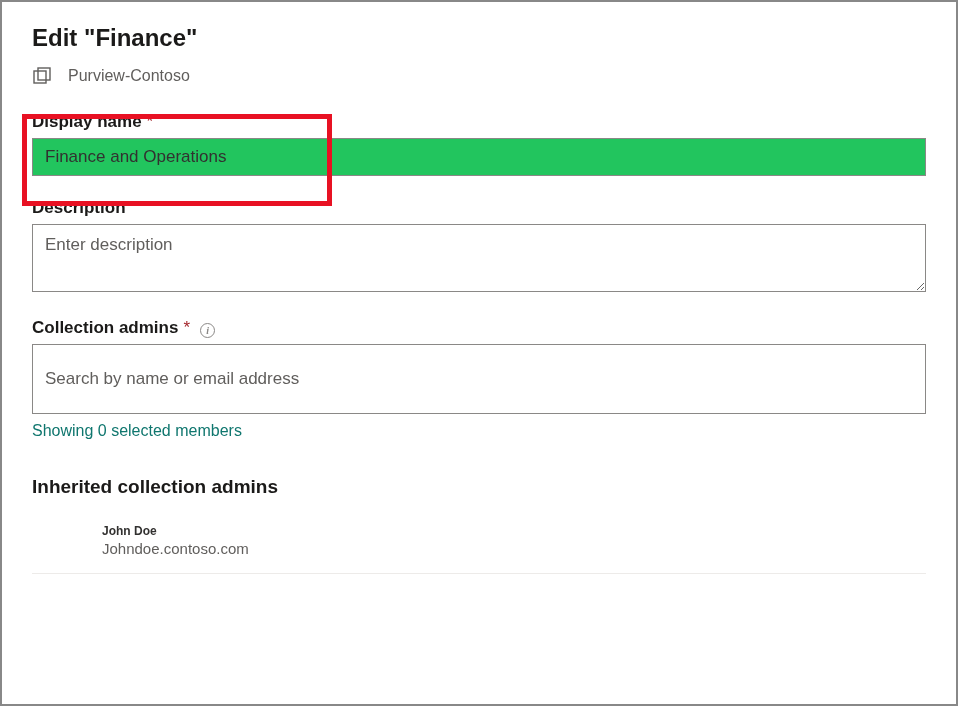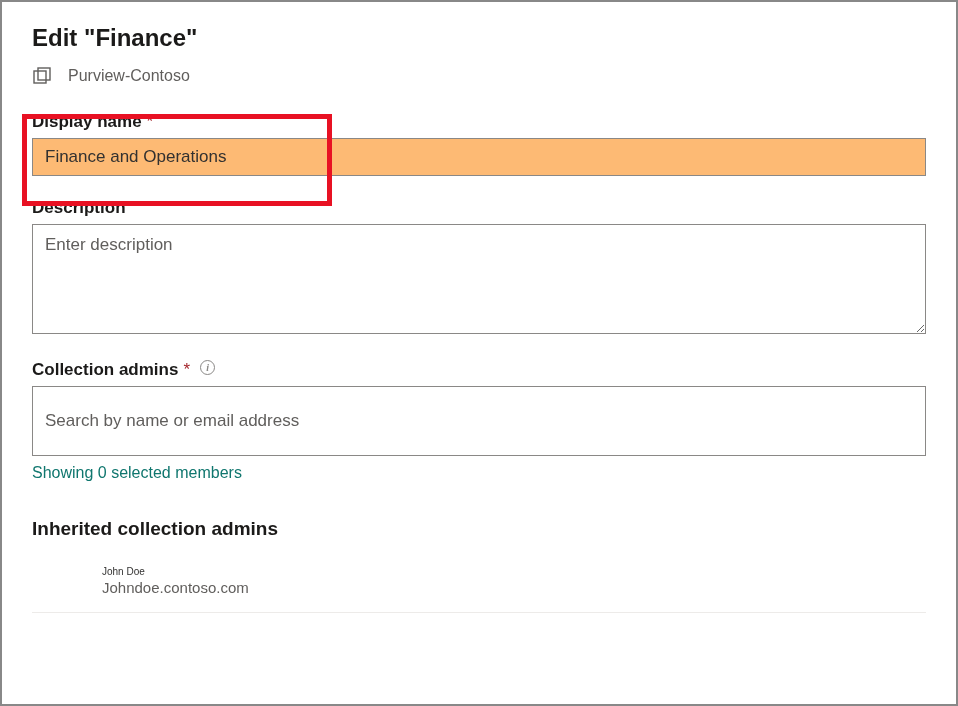--- a/index.html
+++ b/index.html
@@ -33,21 +33,21 @@
     .collection-icon svg { display: block; }
     .field-group {
       margin-bottom: 22px;
     }
     .field-label {
       font-size: 17px;
       font-weight: 600;
       color: #1b1a19;
       margin-bottom: 6px;
       display: flex;
-      align-items: flex-start;
+      align-items: flex-end;
       gap: 4px;
     }
     .required-star { color: #a4262c; font-weight: 500; margin-left:1px; }
     .info-icon {
       display: inline-flex;
       width: 15px;
       height: 15px;
       border: 1px solid #8a8886;
       border-radius: 50%;
       align-items: center;
@@ -59,31 +59,31 @@
       font-family: Georgia, serif;
     }
     .text-input {
       width: 100%;
       border: 1px solid #8a8886;
       padding: 8px 12px;
       font-size: 17px;
       font-family: inherit;
       color: #323130;
       outline: none;
-      background: #fdba74;
+      background: #22c55e;
     }
     .text-input::placeholder { color: #605e5c; }
     .textarea {
       width: 100%;
       border: 1px solid #8a8886;
       padding: 10px 12px;
       font-size: 17px;
       font-family: inherit;
       color: #323130;
-      height: 110px;
+      height: 68px;
       resize: both;
       outline: none;
     }
     .textarea::placeholder { color: #605e5c; }
     .search-input {
       width: 100%;
       border: 1px solid #8a8886;
       padding: 24px 12px;
       font-size: 17px;
       font-family: inherit;
@@ -116,21 +116,21 @@
       margin-bottom: 18px;
     }
     .admin-row {
       display: grid;
       grid-template-columns: 70px 250px 180px 1fr;
       align-items: center;
       padding: 8px 0 16px 0;
       border-bottom: 1px solid #edebe9;
     }
     .admin-name-col { }
-    .admin-name { font-size: 10px; font-weight: 400; color: #323130; }
+    .admin-name { font-size: 12px; font-weight: 700; color: #323130; }
     .admin-email { font-size: 15px; color: #605e5c; margin-top:2px;}
     .admin-type { font-size: 16px; color: #323130; }
     .admin-inherited { font-size: 16px; color: #323130; }
     .display-name-wrapper { position: relative; }
   </style>
 </head>
 <body>
 
 <h1 class="page-title">Edit "Finance"</h1>
 

